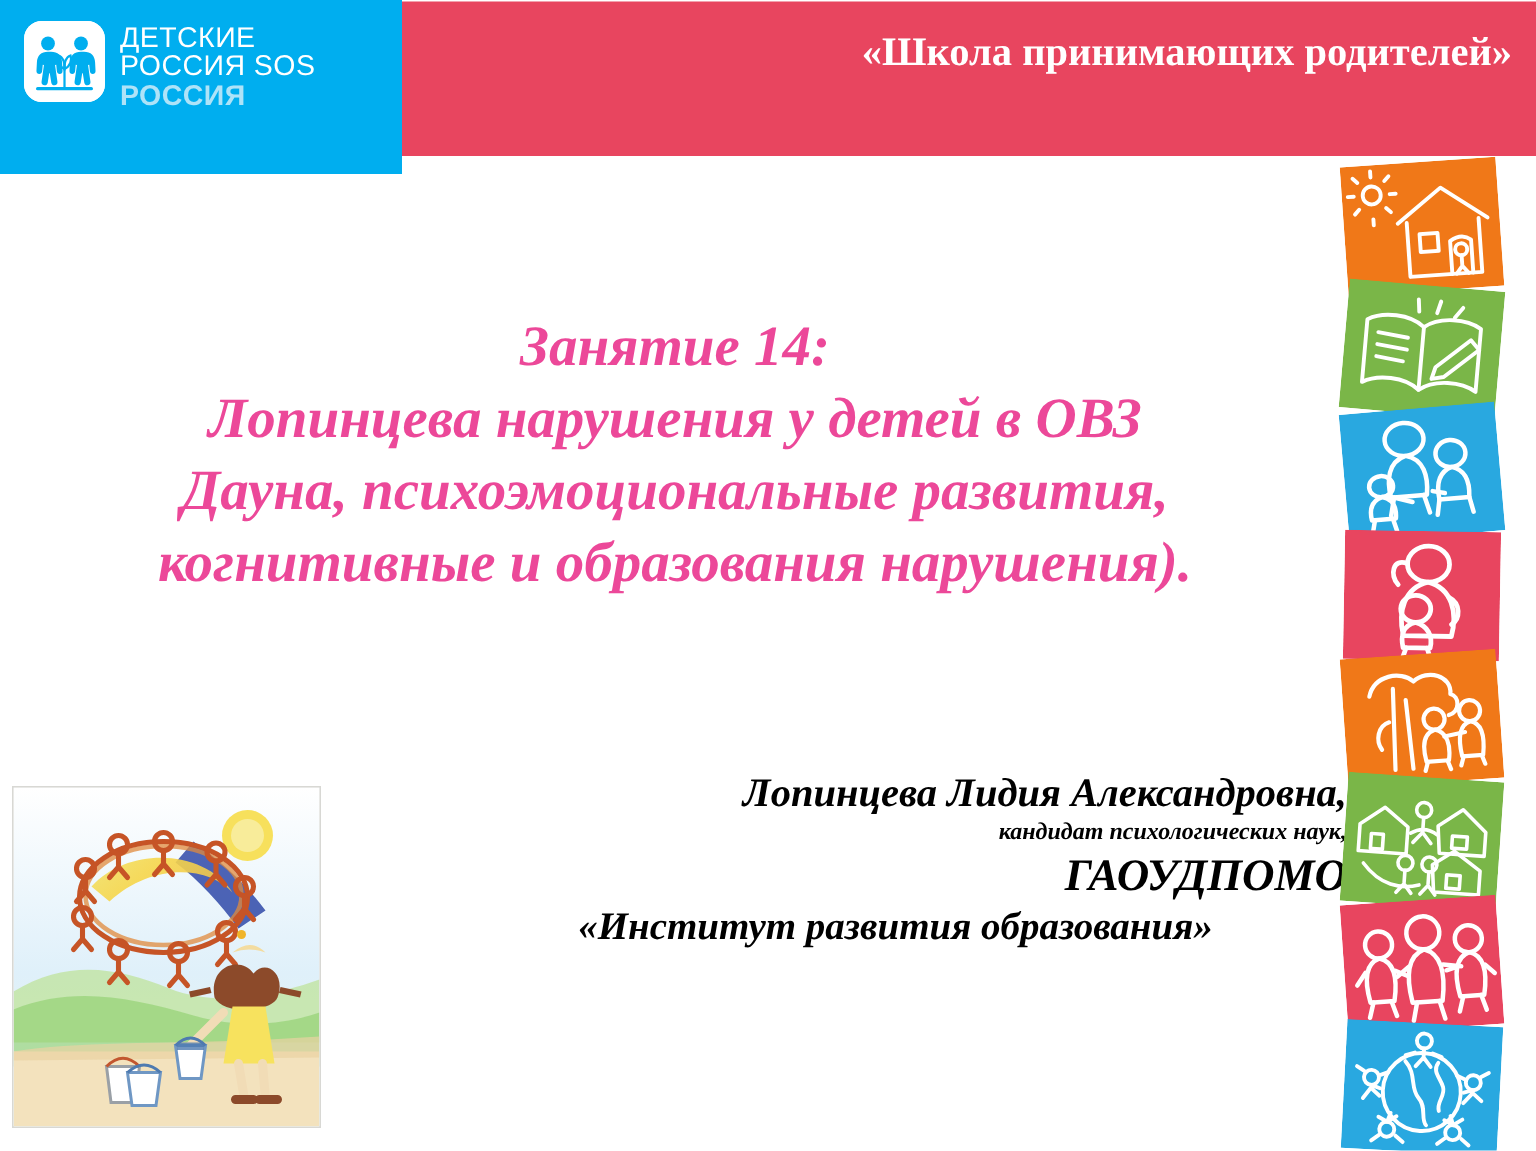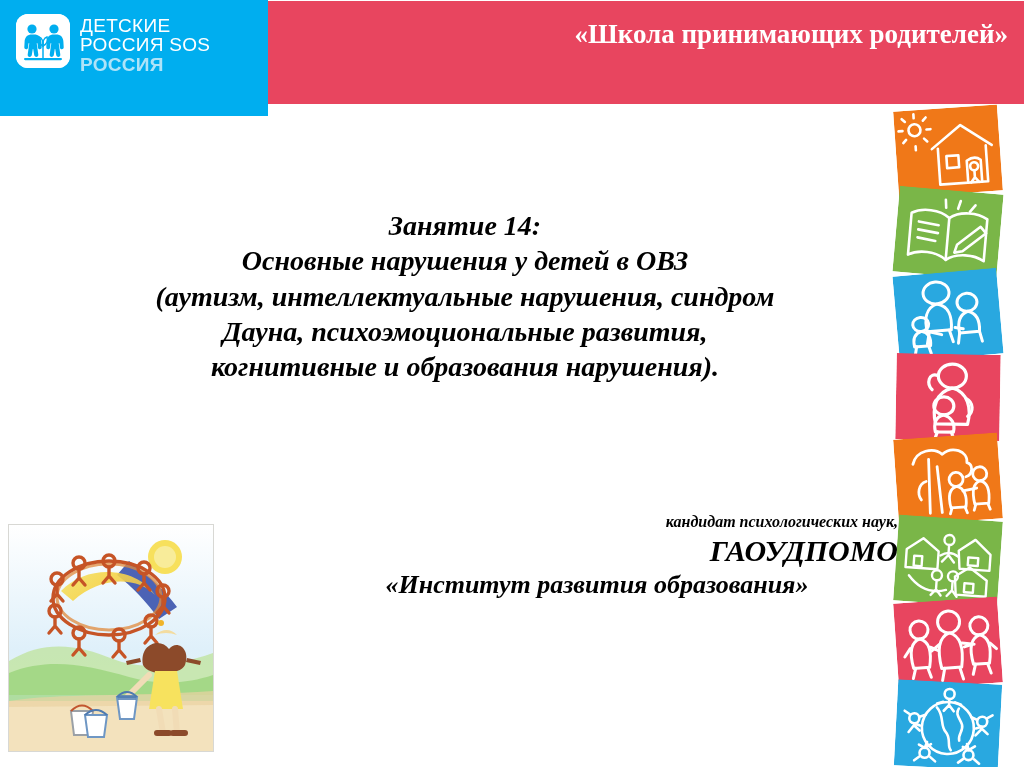--- a/index.html
+++ b/index.html
@@ -93,28 +93,28 @@
   .icon-tile {
     position: absolute;
     left: 8px;
     width: 104px; height: 86px;
   }
   .icon-tile svg { display: block; width: 100%; height: 100%; }
 
   
   #main-title {
     position: absolute;
-    left: 15px; top: 208px;
+    left: 0; top: 208px;
     width: 900px;
     text-align: center;
-    color: #000000;
+    color: #ec4899;
     font-family: "Liberation Serif", "DejaVu Serif", serif;
     font-weight: 700;
     font-style: italic;
-    font-size: 28px;
+    font-size: 38px;
     line-height: 1.26;
   }
   #main-title .tline { display: block; }
 
   
   #author-block {
     position: absolute;
     left: 300px; top: 512px;
     width: 598px;
     color: #000000;
@@ -201,27 +201,27 @@
   <div id="header-title-panel">
     <div id="header-text">
       <div>«Школа принимающих родителей»</div>
     </div>
   </div>
 
 </div>
 
 <div id="main-title">
   <span class="tline">Занятие 14:</span>
-  <span class="tline">Основные  нарушения у детей в ОВЗ</span>
-  <span class="tline">(аутизм, интеллектуальные нарушения, синдром</span>
+  <span class="tline">Лопинцева  нарушения у детей в ОВЗ</span>
   <span class="tline">Дауна, психоэмоциональные развития,</span>
   <span class="tline">когнитивные и образования нарушения).</span>
 </div>
 
 <div id="author-block">
+  <span id="author-name">Лопинцева Лидия Александровна,</span>
   <span id="author-degree">кандидат психологических наук,</span>
   <span id="author-org">ГАОУДПОМО</span>
   <span id="author-institute">«Институт развития образования»</span>
 </div>
 
 <div id="illustration">
   <svg viewBox="0 0 204 226" width="204" height="226" aria-hidden="true">
     <defs>
       <linearGradient id="skyg" x1="0" y1="0" x2="0" y2="1">
         <stop offset="0%" stop-color="#ffffff"></stop>

